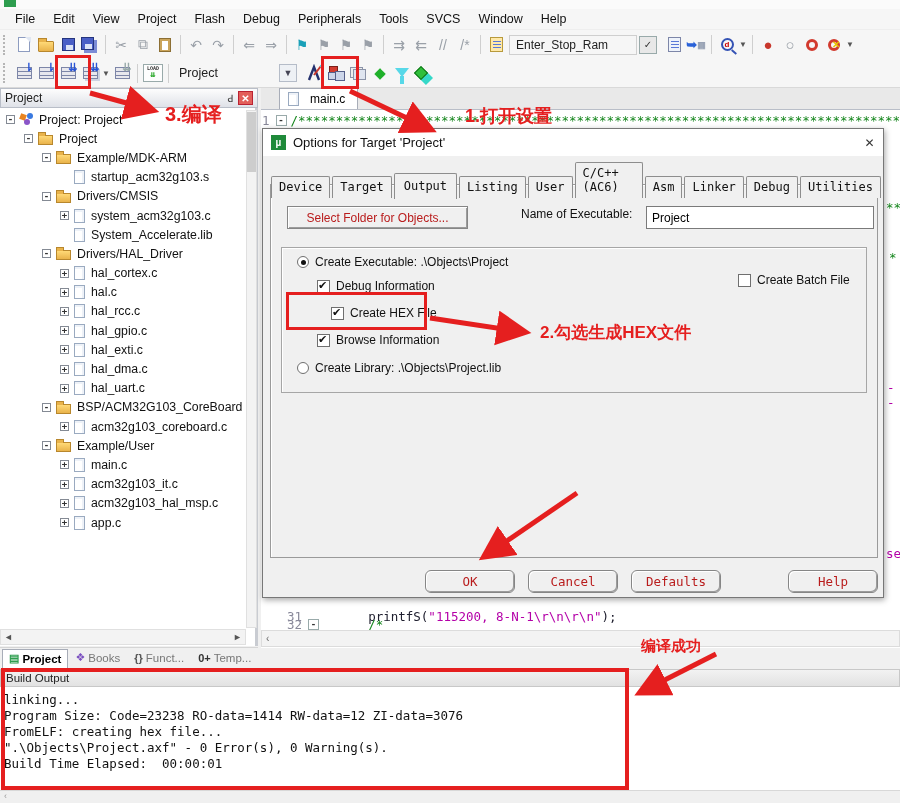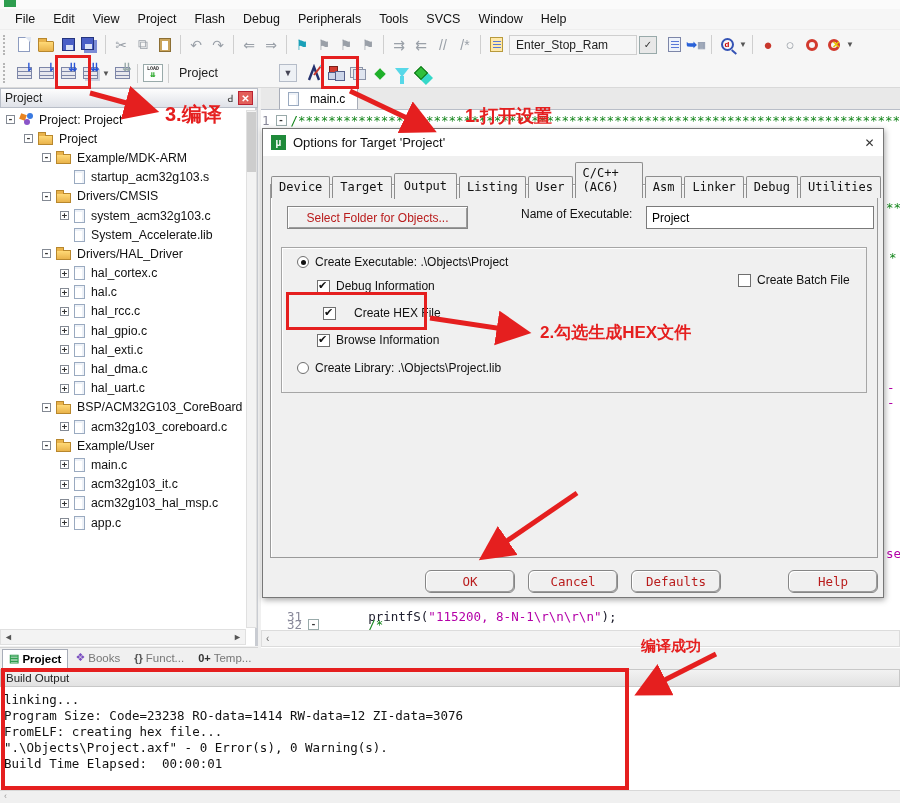--- a/index.html
+++ b/index.html
@@ -469,21 +469,21 @@
 
   <div class="abs" id="groupbox"></div>
   <div class="opt" style="left:34px; top:126px;">
     <span class="rad sel"></span>
     <span>Create Executable:  .\Objects\Project</span>
   </div>
   <div class="opt" style="left:54px; top:150px;">
     <span class="cb checked"></span>
     <span>Debug Information</span>
   </div>
-  <div class="opt" style="left:60px; top:177px;gap:12px;">
+  <div class="opt" style="left:68px; top:177px;">
     <span class="cb checked"></span>
     <span>Create HEX File</span>
   </div>
   <div class="opt" style="left:54px; top:204px;">
     <span class="cb checked"></span>
     <span>Browse Information</span>
   </div>
   <div class="opt" style="left:475px; top:144px;">
     <span class="cb"></span>
     <span>Create Batch File</span>

